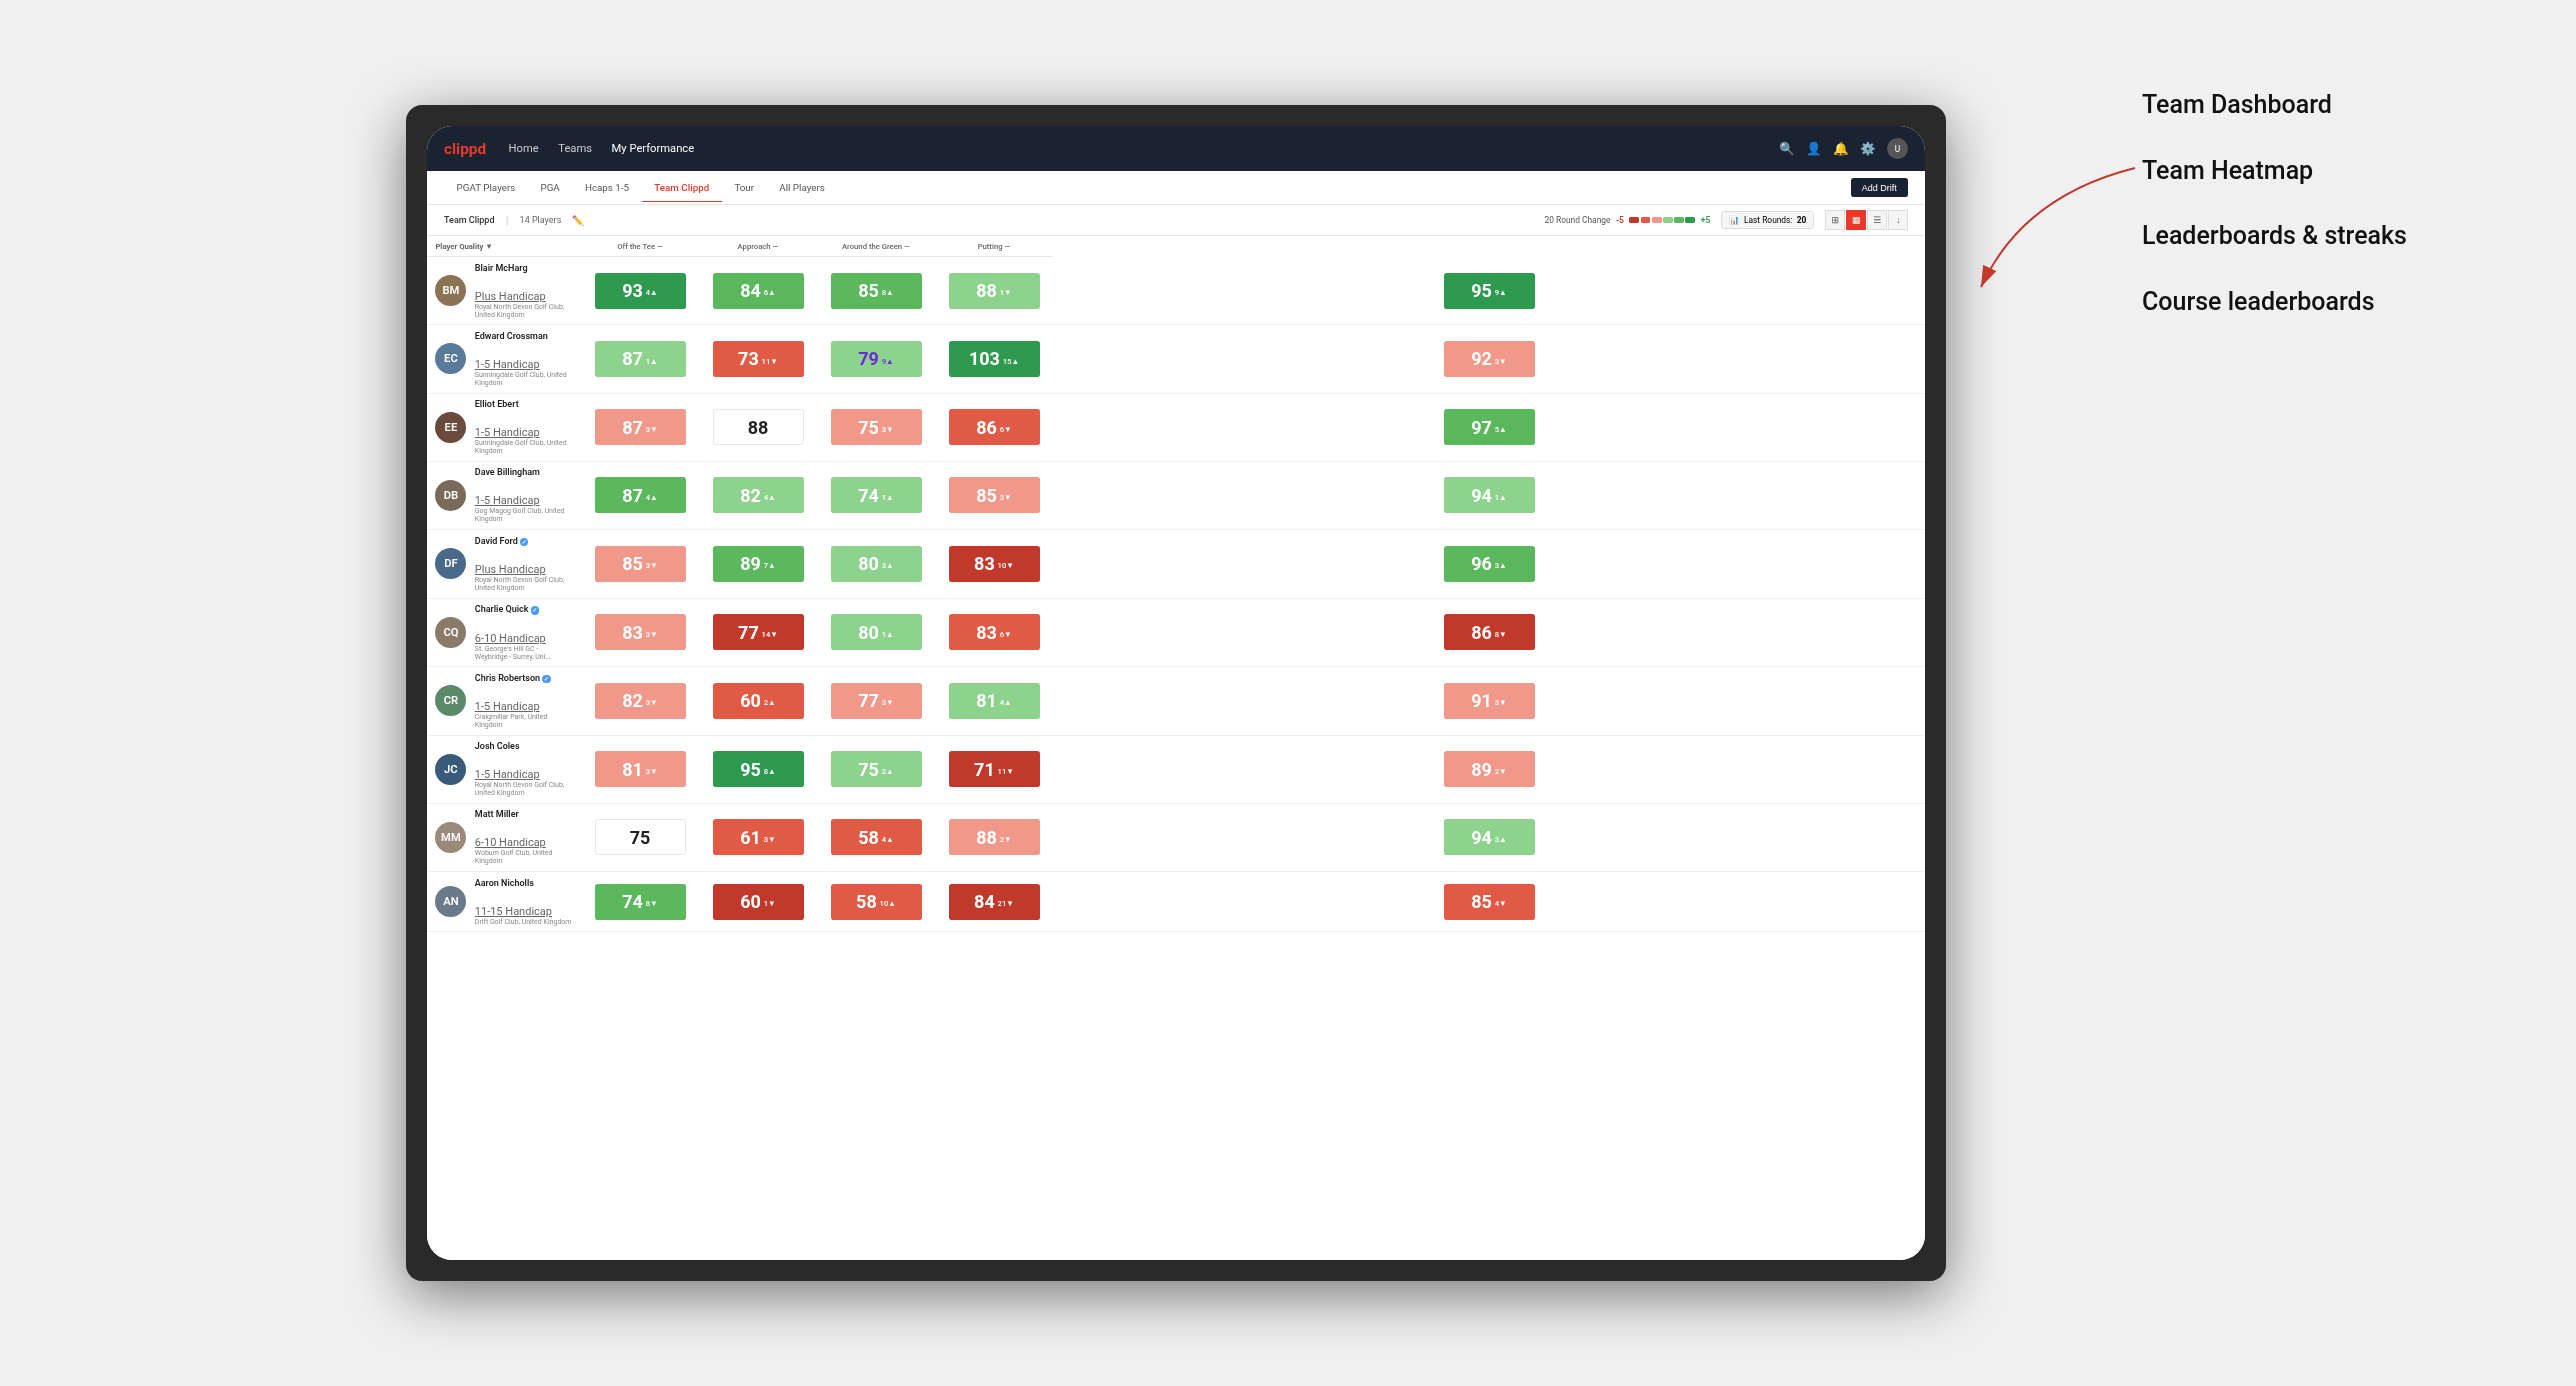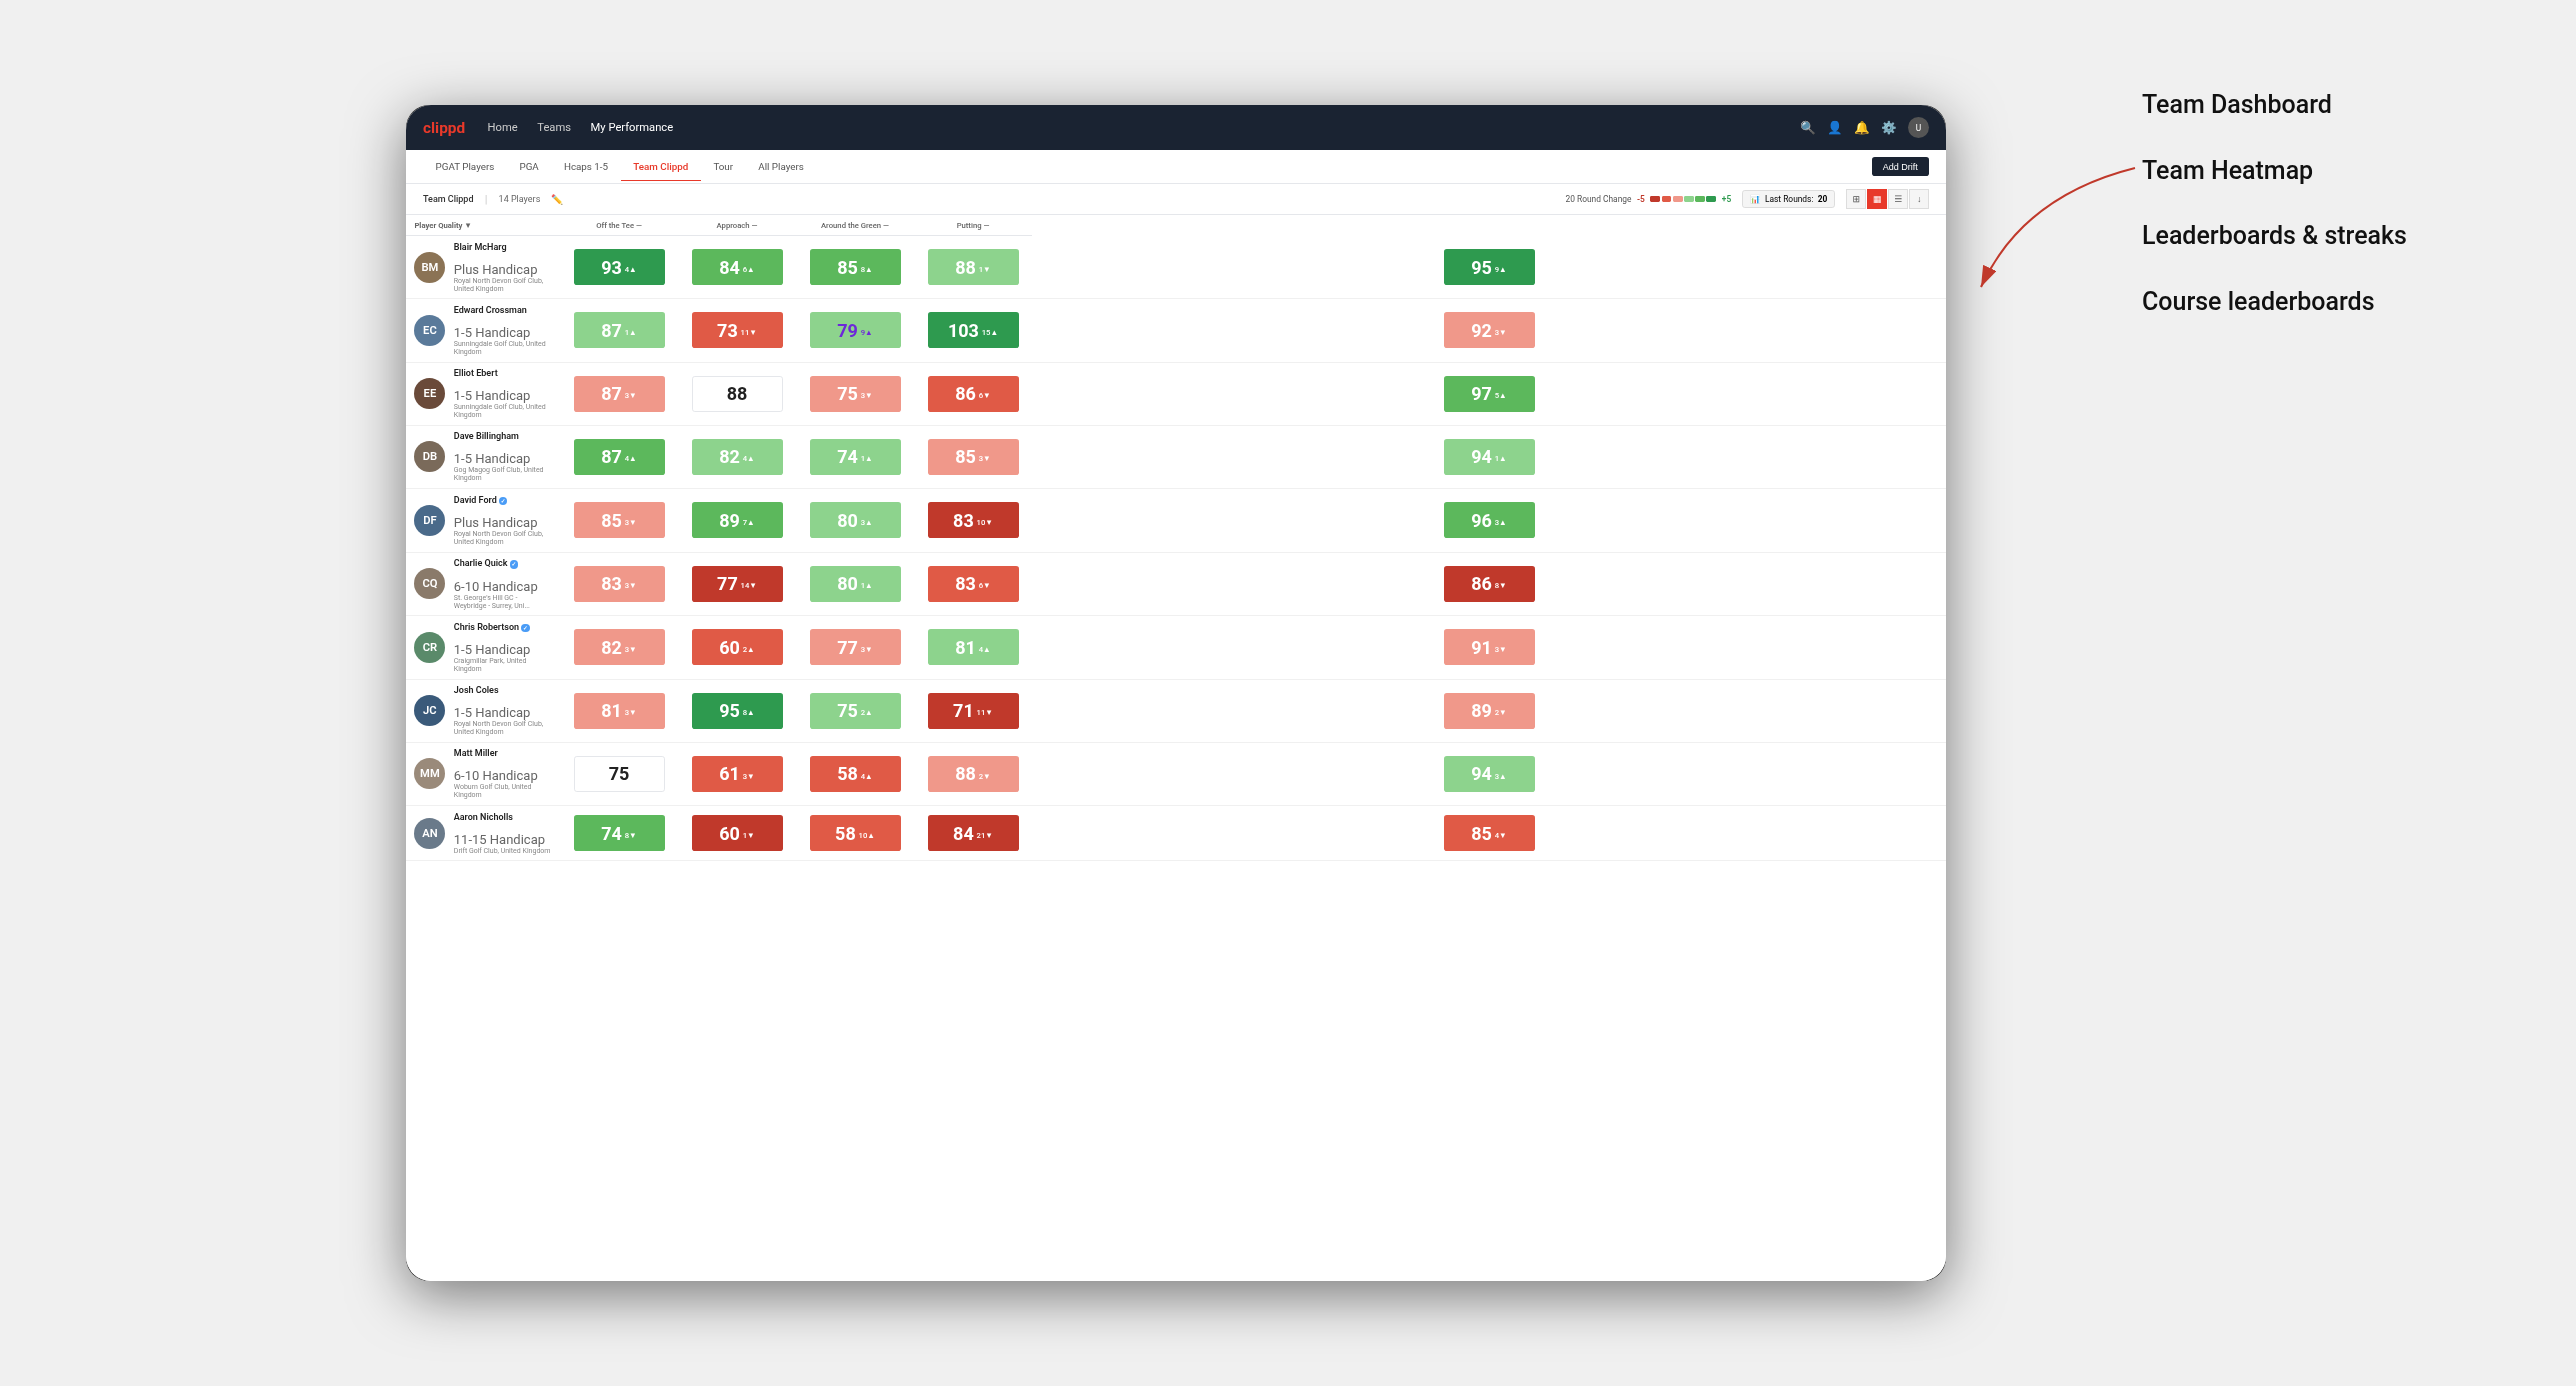--- a/index.html
+++ b/index.html
@@ -40,21 +40,22 @@
       font-weight: 500;
       margin-bottom: 28px;
       color: #111;
     }
 
     
     .tablet {
       width: 1540px;
       height: 1176px;
       background: #2a2a2a;
-      border-radius: 23px;
+      border-radius: 16px;
+      padding: 21px;
       box-shadow: 0 14px 56px rgba(0,0,0,0.5);
       position: relative;
       left: -112px;
     }
     .tablet-screen {
       width: 100%;
       height: 100%;
       background: #fff;
       border-radius: 25px;
       overflow: hidden;
@@ -283,23 +284,24 @@
       font-size: 11.2px;
       color: #fff;
       font-weight: 600;
     }
     .player-info .player-name {
       font-size: 9px;
       font-weight: 600;
       color: #222;
     }
     .player-info .player-handicap {
-      font-size: 13px;
+      font-size: 11px;
       color: #666;
-      margin-top: 10px;
+      margin-top: 17px;
+      text-decoration: underline;
     }
     .player-info .player-club {
       font-size: 7px;
       color: #888;
     }
     .verified-icon {
       display: inline-block;
       width: 8.4px;
       height: 8.4px;
       background: #4a9cf6;

